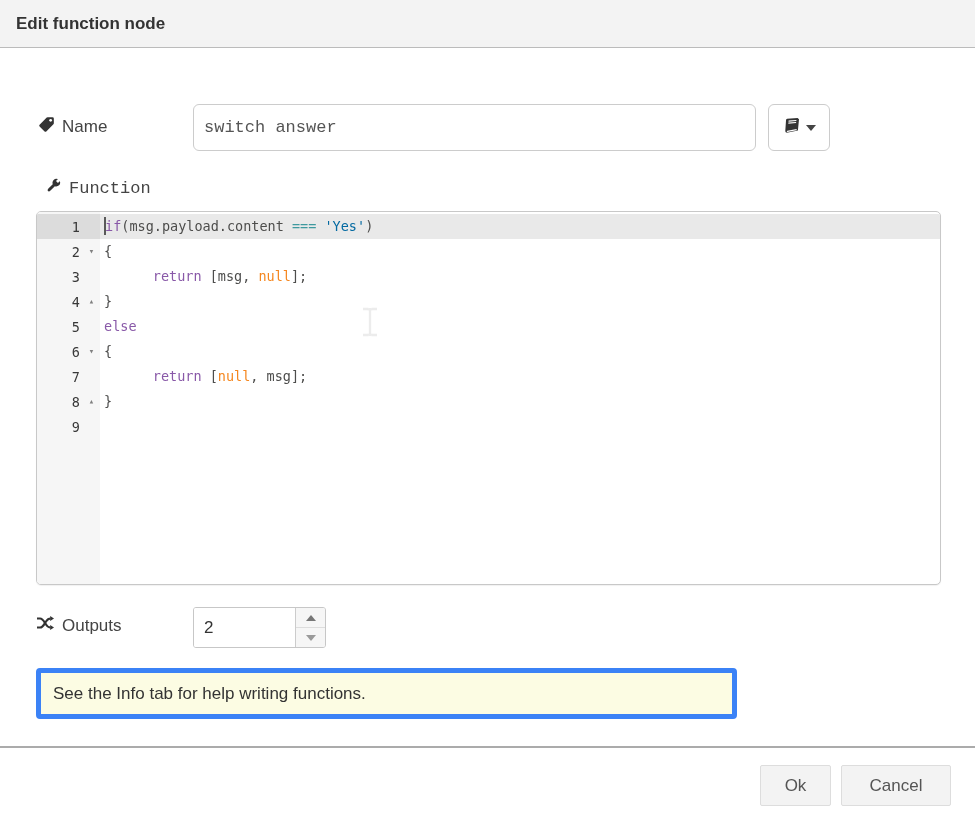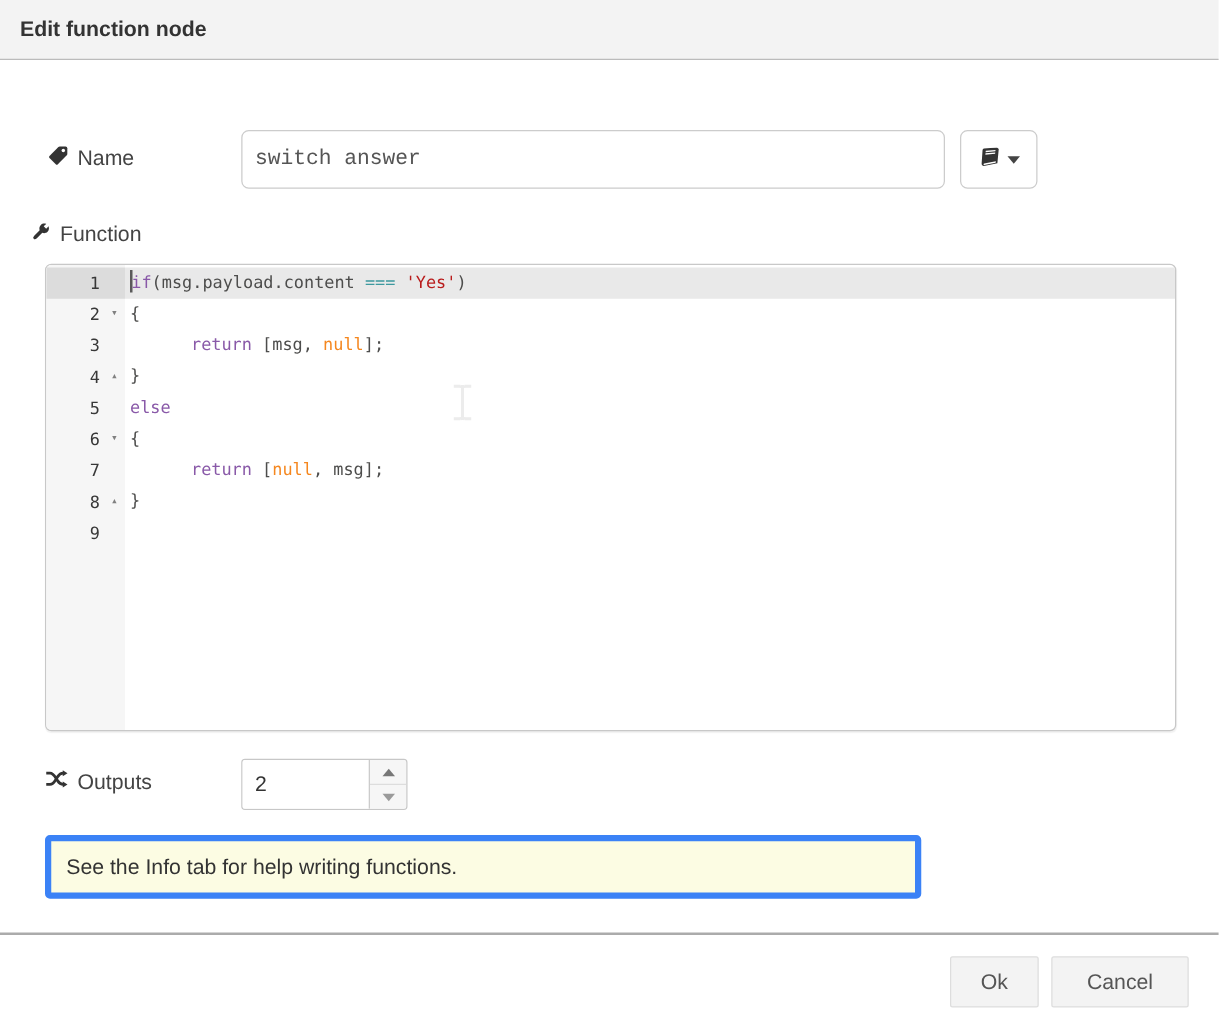--- a/index.html
+++ b/index.html
@@ -41,21 +41,21 @@
     display:flex; align-items:center; justify-content:center; gap:6px;
     cursor:pointer;
   }
   .caret-down {
     width:0; height:0;
     border-left:5px solid transparent; border-right:5px solid transparent;
     border-top:6px solid #444444;
   }
 
   
-  .func-label { left:24px; top:177px; }
+  .func-label { left:45px; top:177px;font-family:Liberation Mono, monospace; }
 
   
   .editor {
     position:absolute; left:36px; top:211px; width:905px; height:374px;
     border:1px solid #c8c8c8; border-radius:5px;
     background:#ffffff; display:flex; overflow:hidden;
     box-shadow:0 1px 1px rgba(0,0,0,0.06);
   }
   .gutter {
     width:63px; background:#f6f6f6; padding-top:2px;
@@ -208,21 +208,21 @@
         <div class="g-row">
           <span class="g-num">8</span>
           <span class="g-fold">▴</span>
         </div>
         <div class="g-row">
           <span class="g-num">9</span>
           <span class="g-fold"></span>
         </div>
       </div>
     <div class="codearea" id="codearea">
-        <div class="c-row active"><span class="caret-bar"></span><span style="color: rgb(137, 89, 168);">if</span><span style="color: rgb(77, 77, 76);">(msg.payload.content </span><span style="color: rgb(62, 153, 159);">===</span><span style="color: rgb(77, 77, 76);"> </span><span style="color: #b91c1c;">'Yes'</span><span style="color: rgb(77, 77, 76);">)</span></div>
+        <div class="c-row active"><span class="caret-bar"></span><span style="color: rgb(137, 89, 168);">if</span><span style="color: rgb(77, 77, 76);">(msg.payload.content </span><span style="color: rgb(62, 153, 159);">===</span><span style="color: rgb(77, 77, 76);"> </span><span style="color: #0369a1;">'Yes'</span><span style="color: rgb(77, 77, 76);">)</span></div>
         <div class="c-row"><span style="color: rgb(77, 77, 76);">{</span></div>
         <div class="c-row"><span style="color: rgb(77, 77, 76);">      </span><span style="color: rgb(137, 89, 168);">return</span><span style="color: rgb(77, 77, 76);"> [msg, </span><span style="color: rgb(245, 135, 31);">null</span><span style="color: rgb(77, 77, 76);">];</span></div>
         <div class="c-row"><span style="color: rgb(77, 77, 76);">}</span></div>
         <div class="c-row"><span style="color: rgb(137, 89, 168);">else</span></div>
         <div class="c-row"><span style="color: rgb(77, 77, 76);">{</span></div>
         <div class="c-row"><span style="color: rgb(77, 77, 76);">      </span><span style="color: rgb(137, 89, 168);">return</span><span style="color: rgb(77, 77, 76);"> [</span><span style="color: rgb(245, 135, 31);">null</span><span style="color: rgb(77, 77, 76);">, msg];</span></div>
         <div class="c-row"><span style="color: rgb(77, 77, 76);">}</span></div>
         <div class="c-row"></div>
       </div>
   </div>

